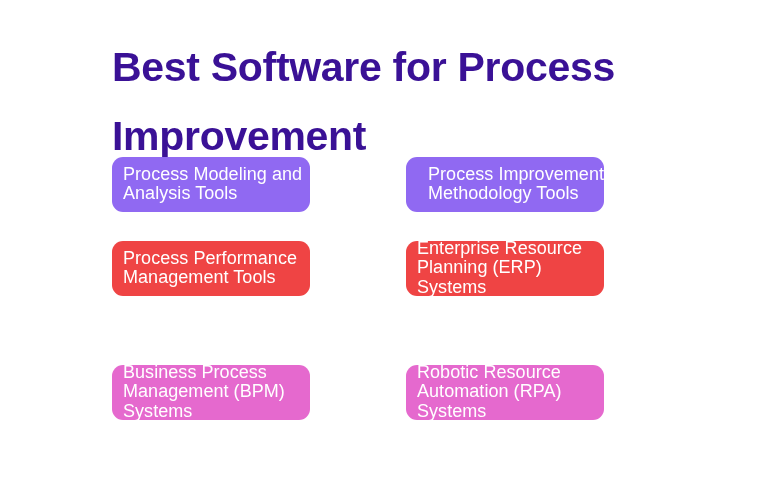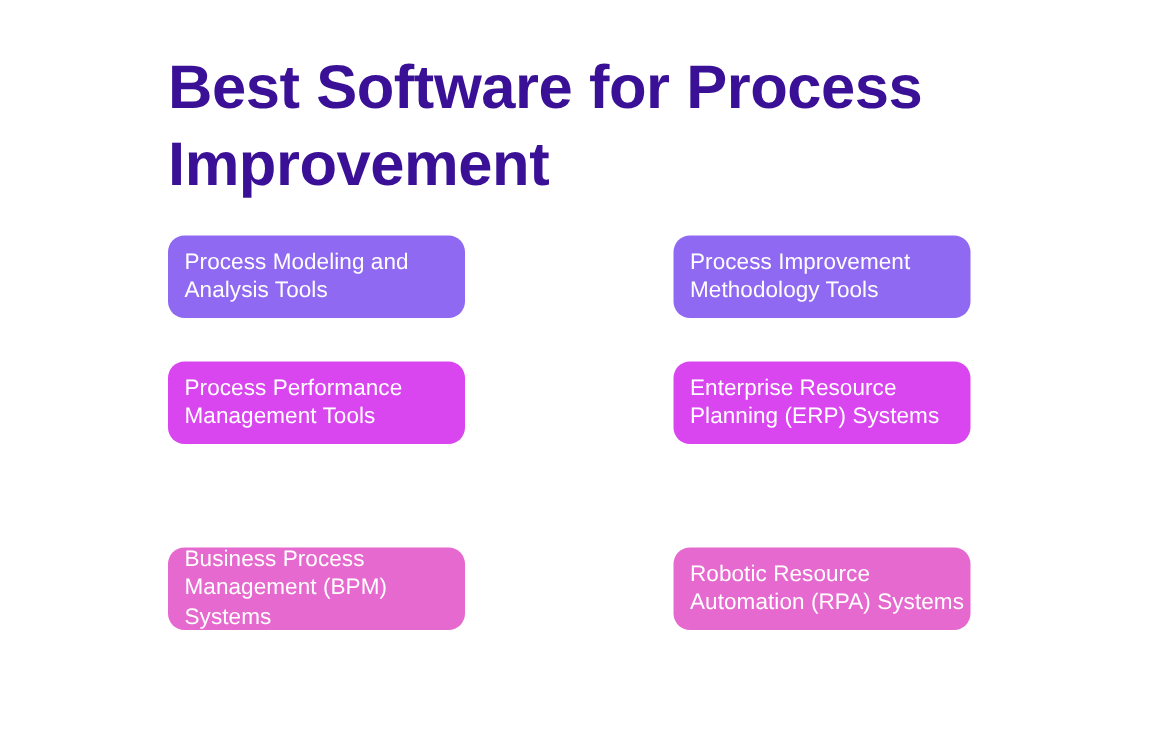--- a/index.html
+++ b/index.html
@@ -24,21 +24,21 @@
     height: 493px;
   }
 
   #page-title {
     position: absolute;
     left: 112px;
     top: 33px;
     width: 560px;
     margin: 0;
     font-size: 41px;
-    line-height: 51px;
+    line-height: 69px;
     font-weight: bold;
     color: #3a1196;
     letter-spacing: -0.3px;
     white-space: pre-line;
   }
 
   #card-grid {
     position: absolute;
     left: 0;
     top: 0;
@@ -50,43 +50,43 @@
     position: absolute;
     box-sizing: border-box;
     border-radius: 11px;
     display: flex;
     align-items: center;
     overflow: visible;
   }
 
   .card-label {
     display: block;
-    font-size: 15px;
+    font-size: 18px;
     line-height: 19.4px;
     color: #ffffff;
     font-weight: normal;
     white-space: pre-line;
     padding-left: 11px;
     margin-top: -1px;
     letter-spacing: 0.05px;
   }
 
   
   .col-left  { left: 112px; }
-  .col-right { left: 449px; }
+  .col-right { left: 406px; justify-content: flex-end; }
 
   .row-1 { top: 157px; }
   .row-2 { top: 241px; }
   .row-3 { top: 330px; }
 
   .w-std { width: 198px; }
   .h-std { height: 55px; }
 
   .card.variant-purple { background: #9069f2; }
-  .card.variant-green  { background: #d946ef; }
+  .card.variant-green  { background: #ef4444; }
   .card.variant-pink   { background: #e569ce; margin-top: 35px; }
 </style>
 </head>
 <body>
 
 <div id="infographic">
 
   <h1 id="page-title">Best Software for Process
 Improvement</h1>
 

